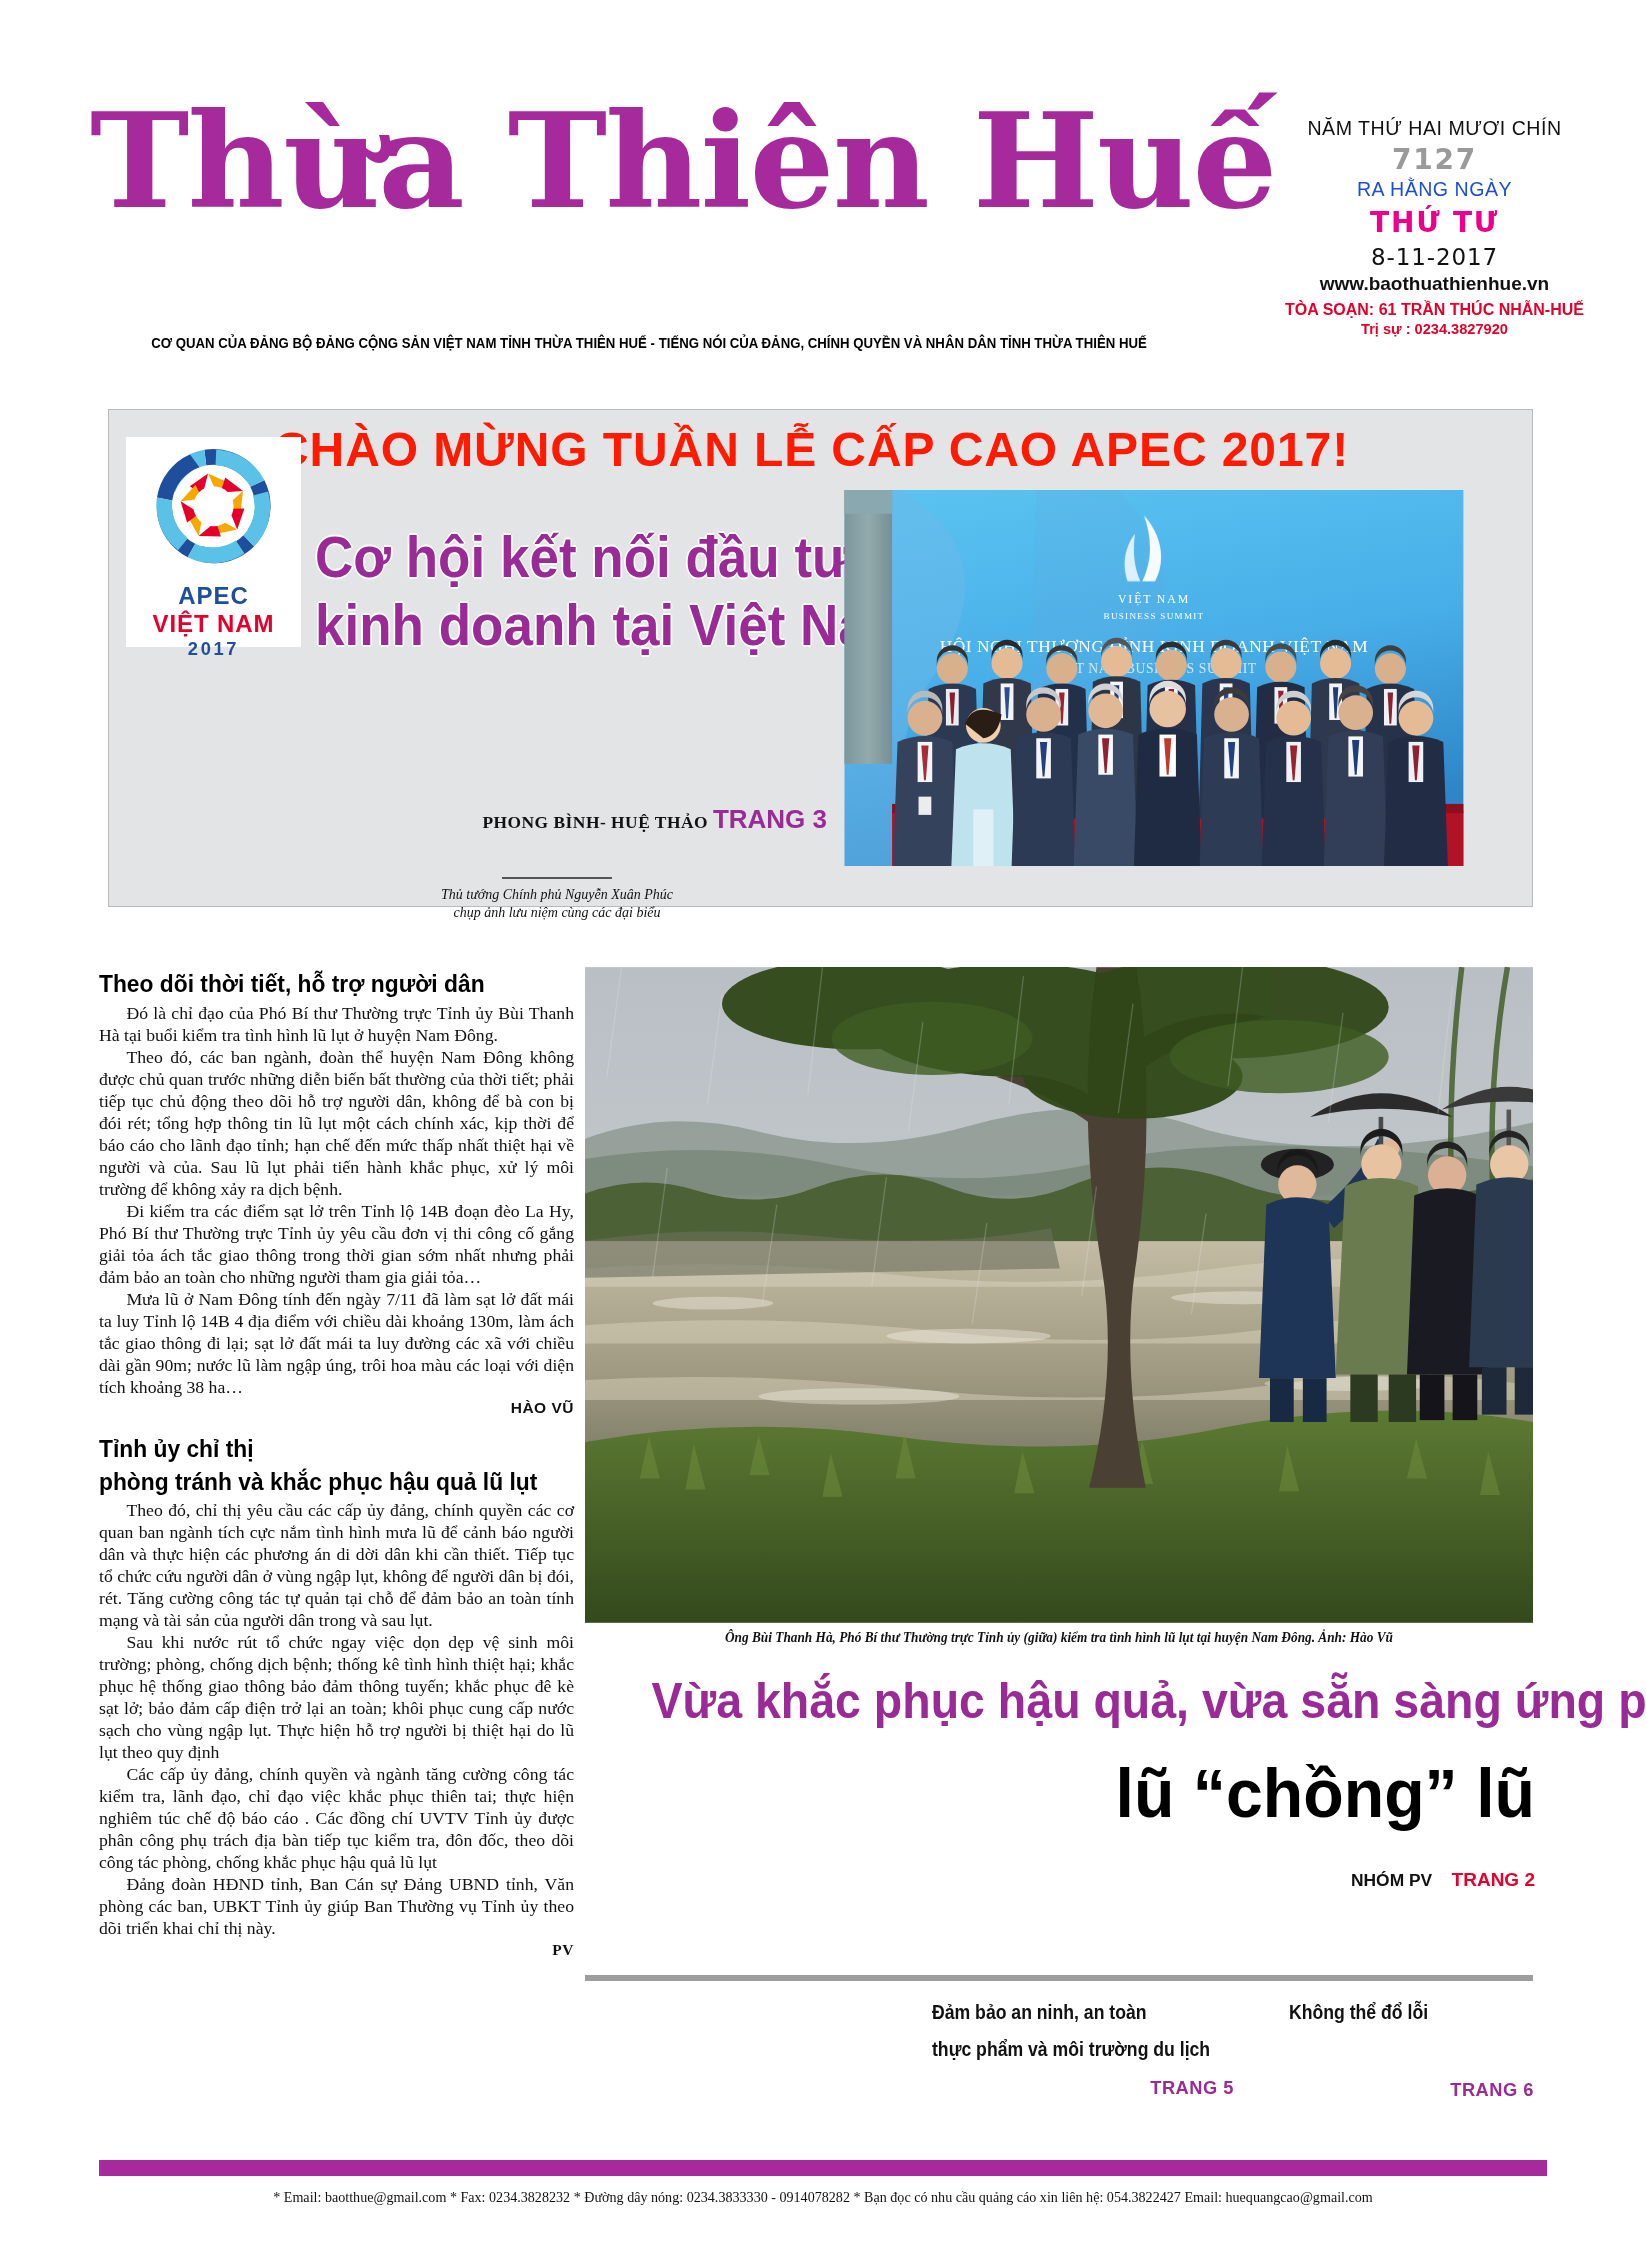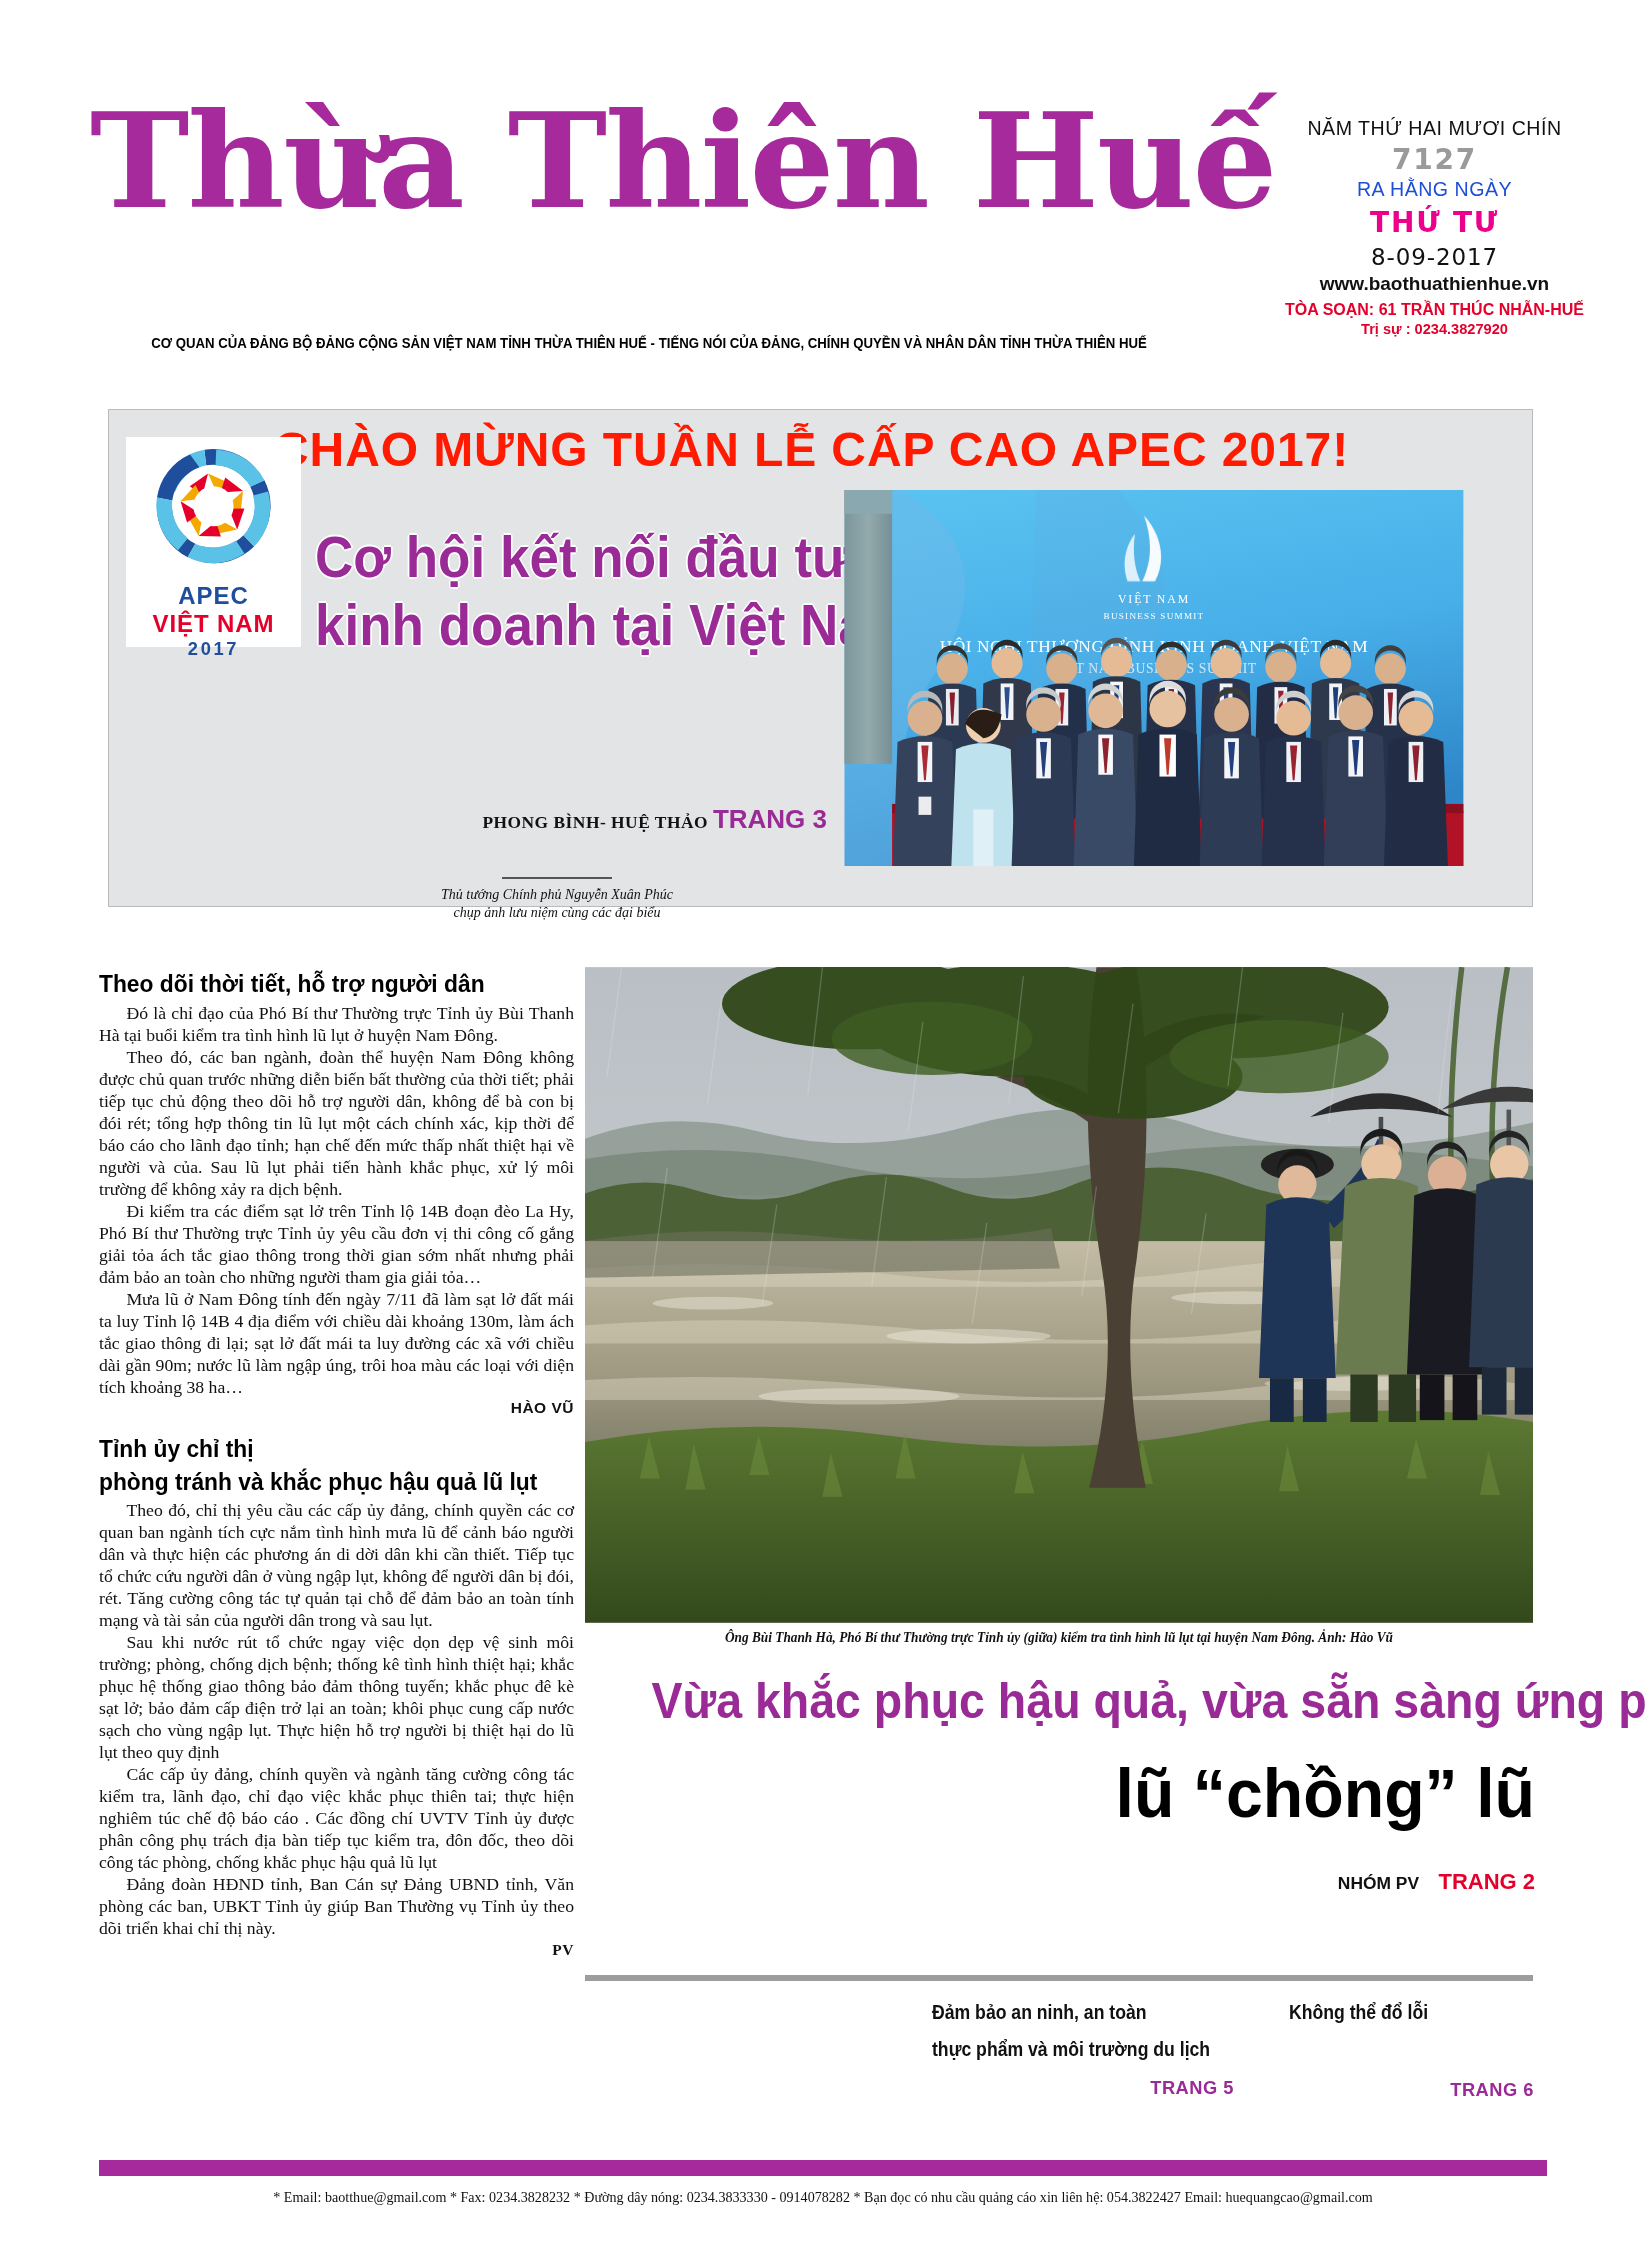--- a/index.html
+++ b/index.html
@@ -81,21 +81,21 @@
     font-size:14px;transform:scaleX(.95);white-space:nowrap;}
 
   .main-head1{position:absolute;left:585px;top:1672px;width:950px;text-align:right;
     font-family:"Liberation Sans",sans-serif;font-weight:700;font-size:50px;
     color:#9A2B96;transform:scaleX(.93);transform-origin:right center;white-space:nowrap;}
   .main-head2{position:absolute;left:585px;top:1754px;width:950px;text-align:right;
     font-family:"Liberation Sans",sans-serif;font-weight:700;font-size:69px;
     color:#000;transform:scaleX(.96);transform-origin:right center;white-space:nowrap;}
   .main-byline{position:absolute;left:585px;top:1869px;width:950px;text-align:right;
     font-family:"Liberation Sans",sans-serif;font-weight:700;font-size:17.4px;}
-  .main-byline .trang{color:#E4002B;font-size:22px;margin-left:14.6px;}
+  .main-byline .trang{color:#E4002B;font-size:19px;margin-left:14.6px;}
 
   
   .teaser-rule{position:absolute;left:585px;top:1975px;width:948px;height:6.4px;background:#9d9d9d;}
   .teasers{position:absolute;left:585px;top:1994px;width:948px;height:137px;}
   .teaser{position:absolute;top:0;}
   .teaser .t-line{font-family:"Liberation Sans",sans-serif;font-weight:700;font-size:19.6px;
     line-height:37px;transform:scaleX(.9);transform-origin:left center;white-space:nowrap;}
   .teaser .t-trang{font-family:"Liberation Sans",sans-serif;font-weight:700;font-size:18.3px;
     color:#9A2B96;text-align:right;margin-top:9.1px;letter-spacing:0.5px;}
   #teaser-0{left:0px;width:302px;}
@@ -115,21 +115,21 @@
 
   <div class="masthead">
     <div class="mast-title">Thừa Thiên Huế</div>
     <div class="mast-sub">CƠ QUAN CỦA ĐẢNG BỘ ĐẢNG CỘNG SẢN VIỆT NAM TỈNH THỪA THIÊN HUẾ - TIẾNG NÓI CỦA ĐẢNG, CHÍNH QUYỀN VÀ NHÂN DÂN TỈNH THỪA THIÊN HUẾ</div>
 
     <div class="mast-info">
       <div class="mi-year">NĂM THỨ HAI MƯƠI CHÍN</div>
       <div class="mi-number">7127</div>
       <div class="mi-daily">RA HẰNG NGÀY</div>
       <div class="mi-weekday">THỨ TƯ</div>
-      <div class="mi-date">8-09-2017</div>
+      <div class="mi-date">8-11-2017</div>
       <div class="mi-web">www.baothuathienhue.vn</div>
       <div class="mi-office">TÒA SOẠN: 61 TRẦN THÚC NHẪN-HUẾ</div>
       <div class="mi-phone">Trị sự : 0234.3827920</div>
     </div>
   </div>
 
   <div class="apec-band"></div>
 
   <div class="apec-top-red">CHÀO MỪNG TUẦN LỄ CẤP CAO APEC 2017!</div>
 

